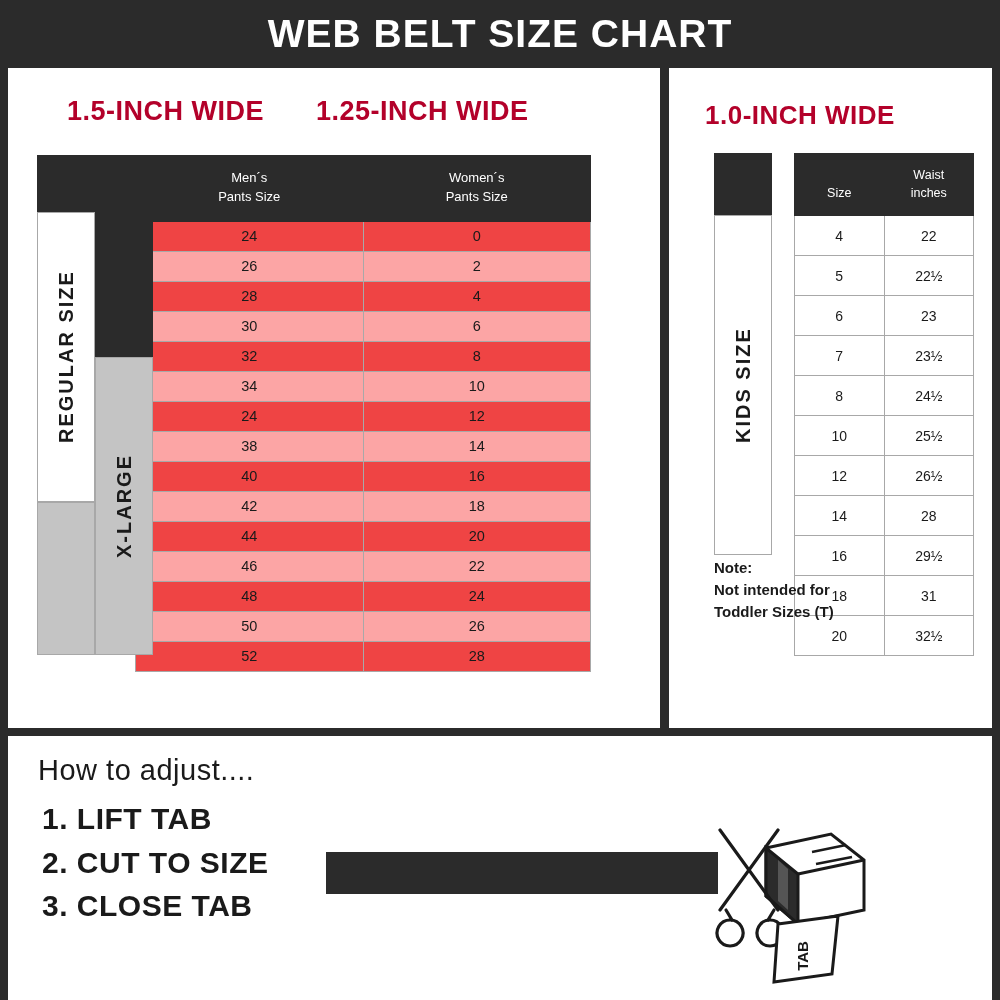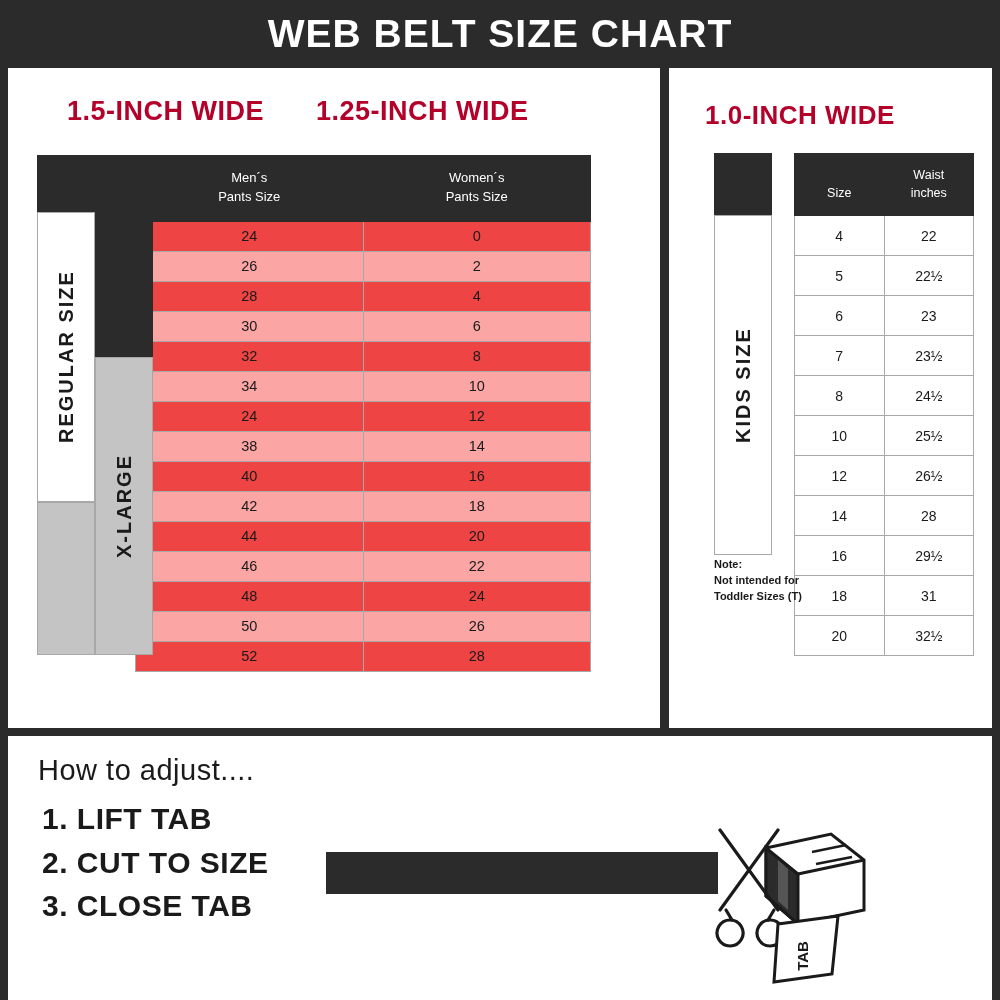--- a/index.html
+++ b/index.html
@@ -225,21 +225,21 @@
     height: 62px;
     background: #2b2b2b;
     border: 1px solid #2b2b2b;
     box-sizing: border-box;
   }
   .kids-note {
     position: absolute;
     left: -80px;
     top: 404px;
     width: 120px;
-    font-size: 11px;
+    font-size: 15px;
     font-weight: bold;
     color: #1a1a1a;
     line-height: 1.45;
     text-align: left;
   }
 
   
   .bottom {
     height: 268px;
     background: #ffffff;

